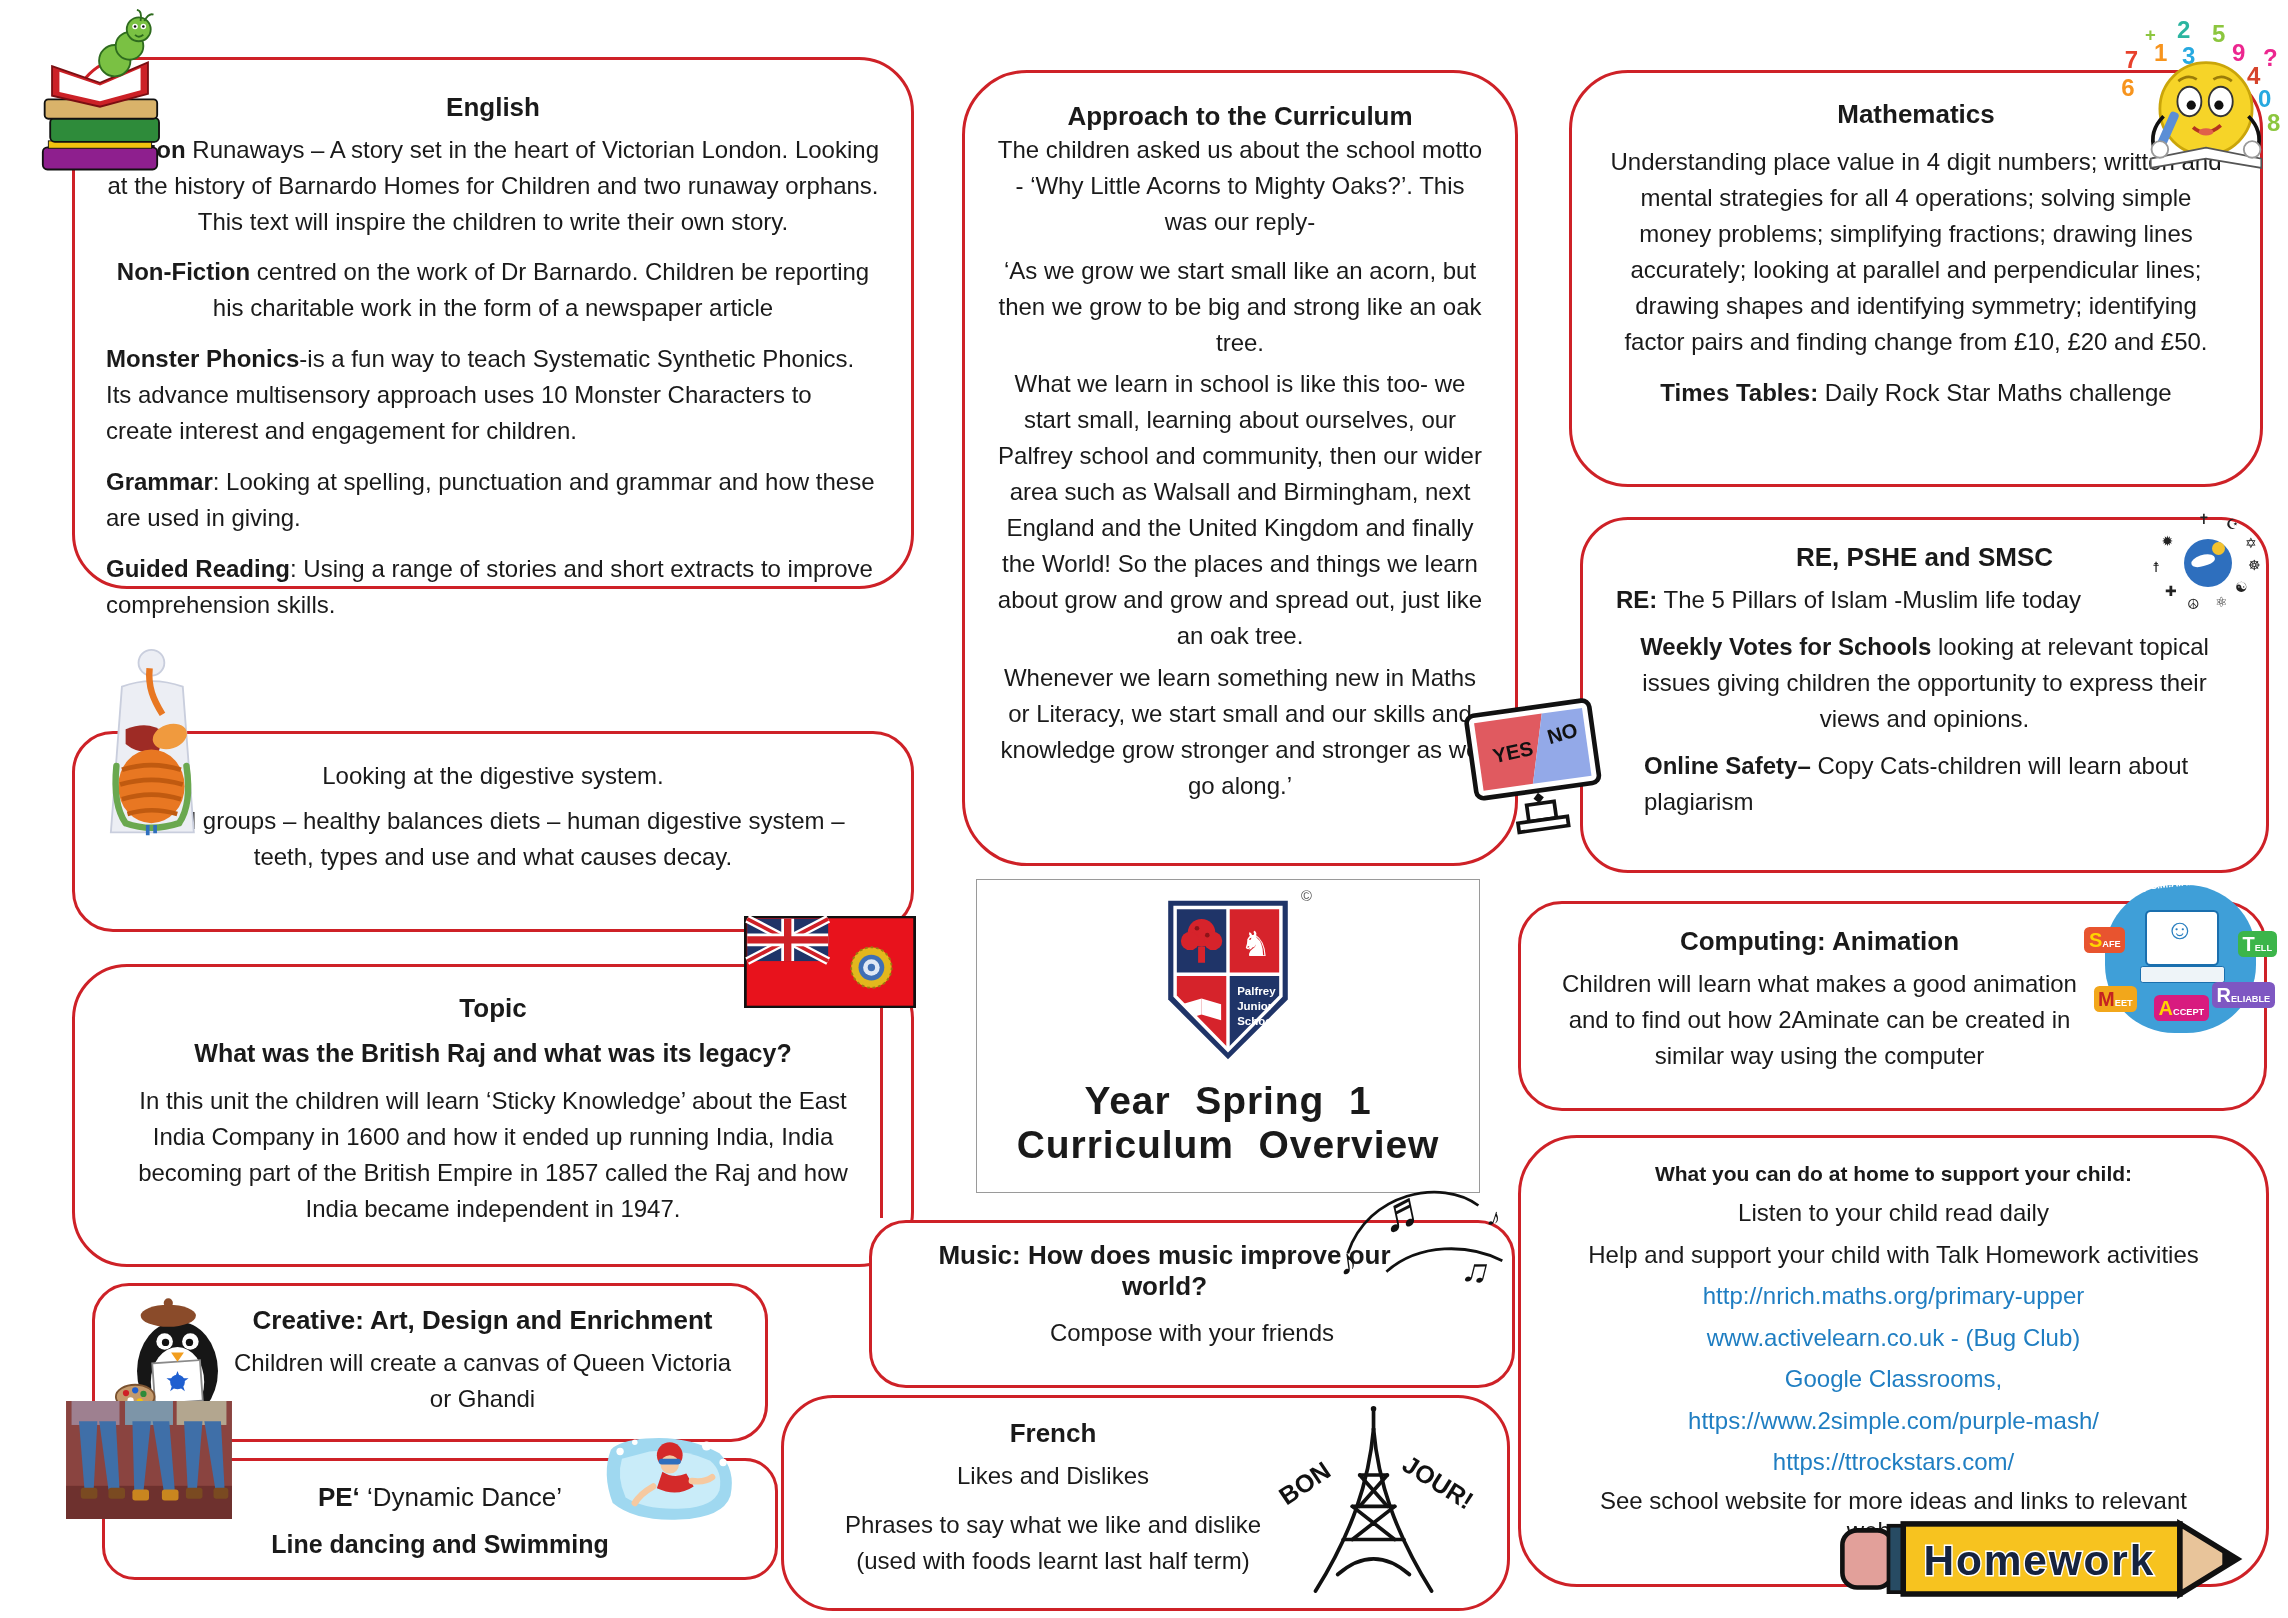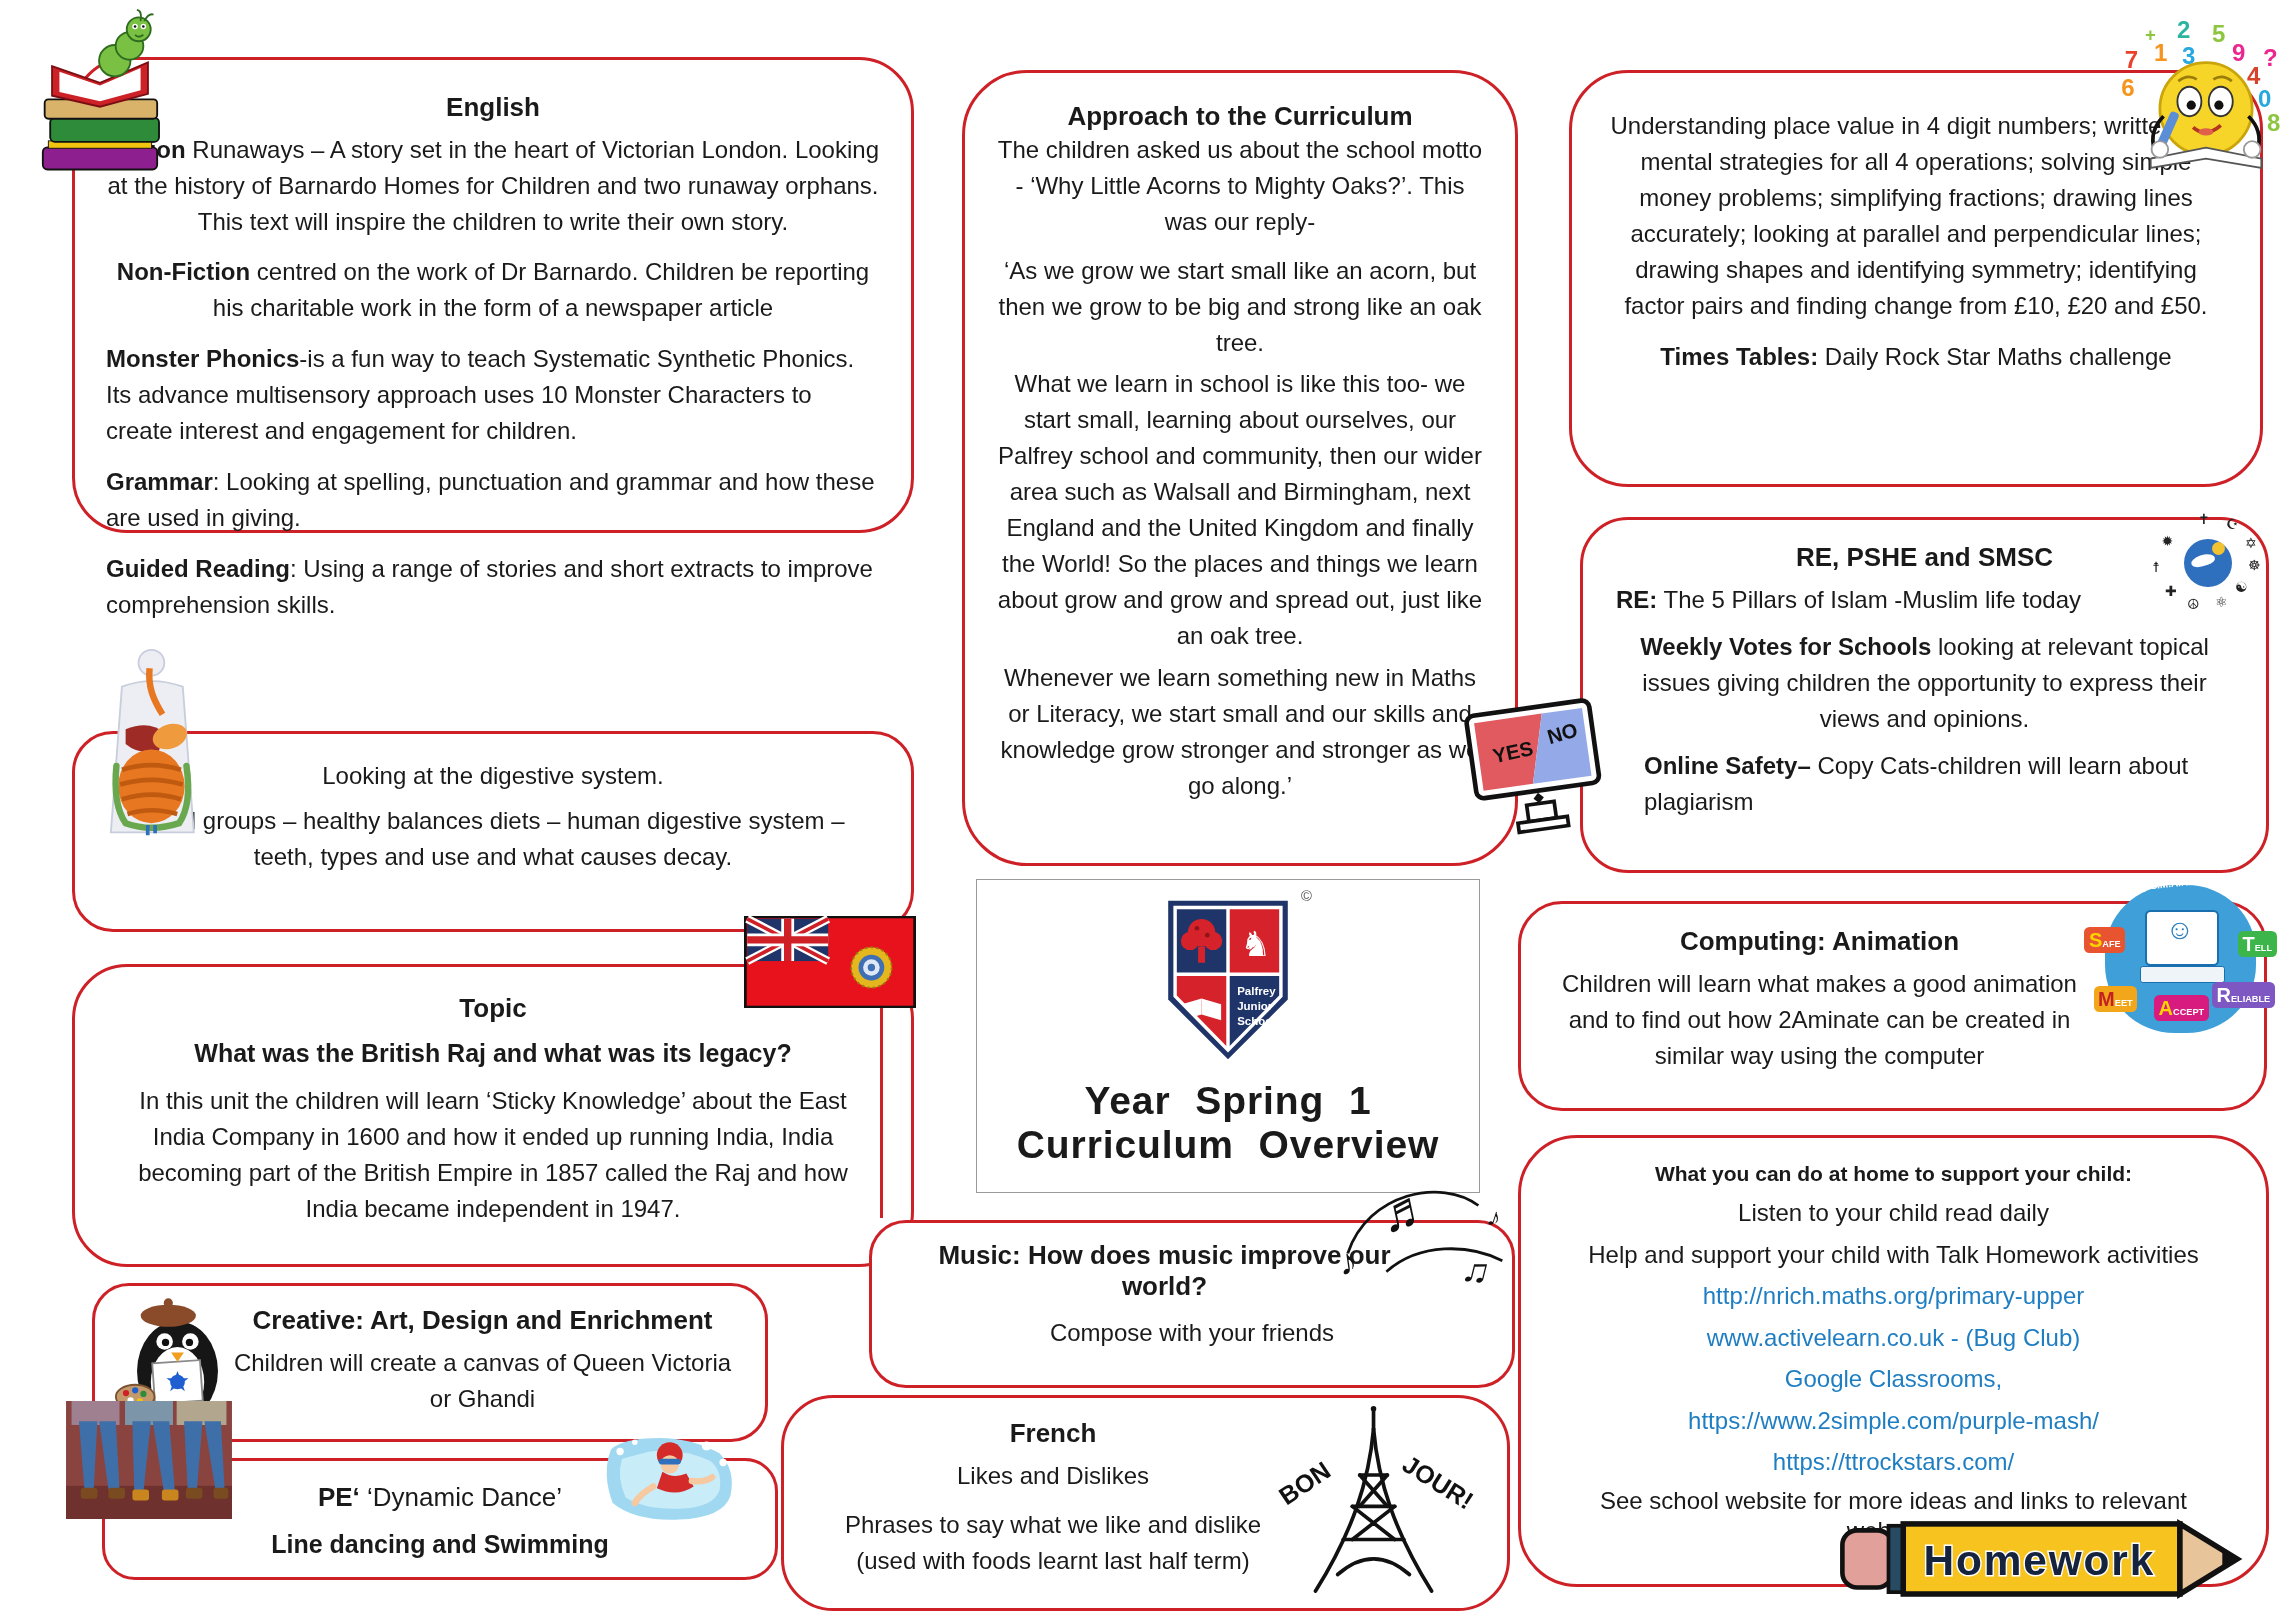--- a/index.html
+++ b/index.html
@@ -53,21 +53,21 @@
   .bonjour-left,.bonjour-right{position:absolute;font-size:25px;font-weight:bold;color:#111;}
   .bonjour-left{left:1.8px;top:66px;transform:rotate(-34deg);}
   .bonjour-right{right:-3.7px;top:65px;transform:rotate(32deg);}
   .word-sp{word-spacing:13px;letter-spacing:0.9px;}
 </style>
 </head>
 <body>
 
 <div class="canvas">
 
-  <div class="rbox" style="left:72px;top:57px;width:842px;height:476px;padding:26px 31px 9.2px 31px;border-radius:55px;">
+  <div class="rbox" style="left:72px;top:57px;width:842px;height:532px;padding:26px 31px 9.2px 31px;border-radius:55px;">
     <div class="title">English</div>
     <p class="ta-c" style="margin-top:3.7px;"><b>Fiction</b><span>  Runaways – A story set in the heart of Victorian London. Looking at the history of Barnardo Homes for Children and two runaway orphans. This text will inspire the children to write their own story.</span></p>
     <p class="ta-c"><b>Non-Fiction</b><span> centred on the work of Dr Barnardo. Children be reporting his charitable work in the form of a newspaper article</span></p>
     <p class="ta-l"><b>Monster Phonics</b><span>-is a fun way to teach Systematic Synthetic Phonics. Its advance multisensory approach uses 10 Monster Characters to create interest and engagement for children.</span></p>
     <p class="ta-l"><b>Grammar</b><span>:  Looking at spelling, punctuation and grammar and how these are used in giving.</span></p>
     <p class="ta-l"><b>Guided Reading</b><span>:  Using a range of stories and short extracts to improve comprehension skills.</span></p>
   </div>
 
   <div class="rbox" style="left:72px;top:731px;width:842px;height:201px;padding:14.8px 37px;border-radius:41px;">
     <p class="ta-c" style="margin:9.2px 0;">Looking at the digestive system.</p>
@@ -142,20 +142,21 @@
     <p class="ta-c" style="margin:13px 0 0 0;">Compose with your friends</p>
   </div>
 
   <div class="rbox" style="left:781px;top:1395px;width:729px;height:216px;padding:14.8px 231px 9.2px 46px;border-radius:52px;">
     <div class="title">French</div>
     <p class="ta-c" style="margin:9.2px 0;">Likes and Dislikes</p>
     <p class="ta-c" style="margin:13px 0 0 0;">Phrases to say what we like and dislike (used with foods learnt last half term)</p>
   </div>
 
   <div class="rbox" style="left:1569px;top:70px;width:694px;height:417px;padding:20px 37px;border-radius:59px;">
+    <div class="title">Mathematics</div>
     <p class="ta-c" style="margin:14.8px 0;">Understanding place value in 4 digit numbers; written and mental strategies for all 4 operations; solving simple money problems; simplifying fractions; drawing lines accurately; looking at parallel and perpendicular lines; drawing shapes and identifying symmetry; identifying factor pairs and finding change from £10, £20 and £50.</p>
     <p class="ta-c" style="margin:13px 0;"><b>Times Tables:</b><span> Daily Rock Star Maths challenge</span></p>
   </div>
 
   <div class="rbox" style="left:1580px;top:517px;width:689px;height:356px;padding:16.6px 33px;border-radius:48px;">
     <div class="title">RE, PSHE and SMSC</div>
     <p class="ta-l" style="margin:7.4px 0;"><b>RE:</b><span> The 5 Pillars of Islam -Muslim life today</span></p>
     <p class="ta-c" style="margin:11px 0;"><b>Weekly Votes for Schools</b><span> looking at  relevant topical issues  giving children the opportunity to express their views and opinions.</span></p>
     <p class="ta-l" style="margin:11px 0 0 28px;"><b>Online Safety–</b><span> Copy Cats-children will learn about plagiarism</span></p>
   </div>

